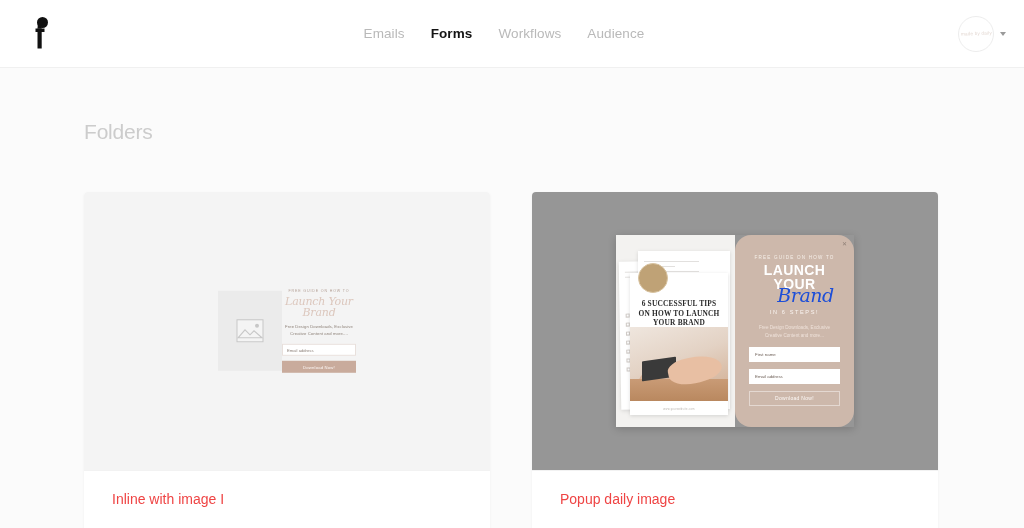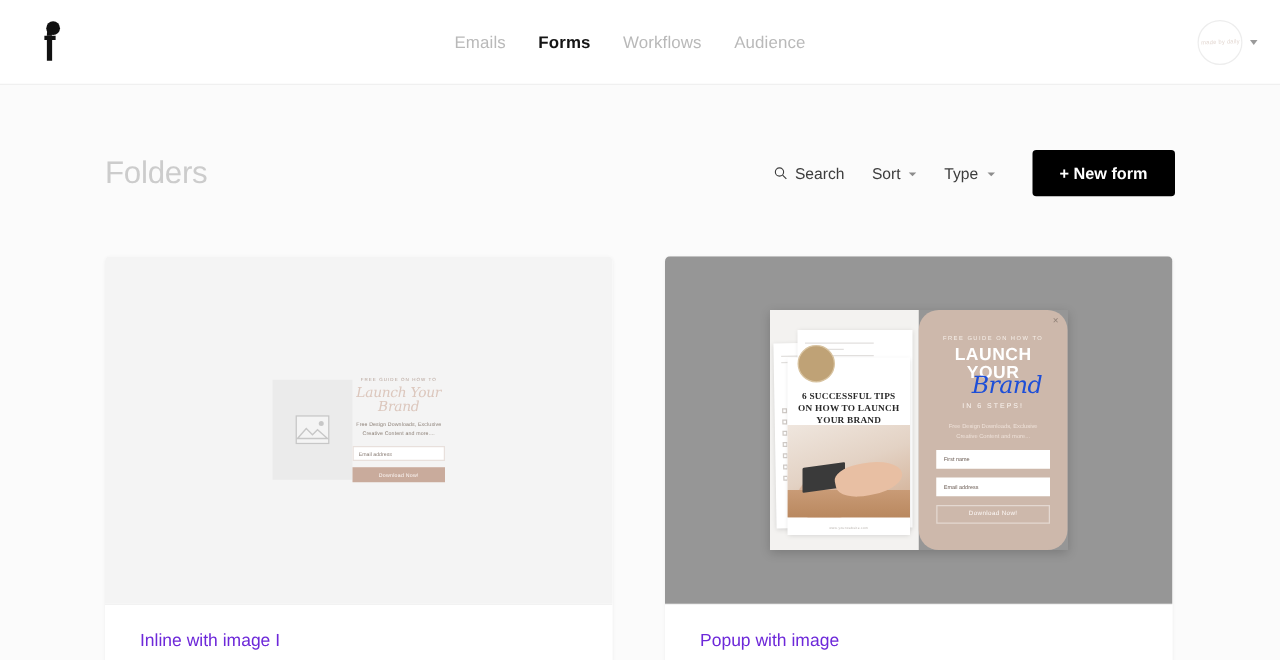--- a/index.html
+++ b/index.html
@@ -62,21 +62,21 @@
   .header-row {
     display: flex; align-items: center; justify-content: space-between;
     padding-top: 52px;
   }
   .titles { display: flex; align-items: baseline; gap: 26px; }
   .title-main {
     font-size: 21px; font-weight: 700; color: #141414; letter-spacing: -.2px;
     cursor: pointer;
   }
   .title-alt {
-    font-size: 25px; font-weight: 400; color: #cccccc; letter-spacing: -.2px;
+    font-size: 21px; font-weight: 400; color: #cccccc; letter-spacing: -.2px;
     cursor: pointer;
   }
 
   .tools { display: flex; align-items: center; gap: 22px; }
   .tool {
     display: flex; align-items: center; gap: 6px;
     font-size: 12.5px; color: #3d3d3d; cursor: pointer;
   }
   .tool .caret {
     width: 0; height: 0;
@@ -105,21 +105,21 @@
     background: #fff;
     box-shadow: 0 1px 3px rgba(0,0,0,.05);
   }
   .thumb {
     height: 278px; position: relative; overflow: hidden;
   }
   .card-foot {
     background: #fff; padding: 20px 28px 24px;
     border-top: 1px solid #f2f2f2;
   }
-  .card-title { font-size: 14px; color: #6d28d9; }
+  .card-title { font-size: 14px; color: #ef4444; }
 
   
   .thumb-inline { background: #f4f4f4; }
   .inline-wrap {
     position: absolute; left: 50%; top: 50%;
     transform: translate(-50%, -50%);
     display: flex; align-items: center;
   }
   .img-ph {
     width: 64px; height: 80px; background: #ebebeb;
@@ -283,41 +283,20 @@
   </div>
 </div>
 
 <div class="page">
 
   <div class="header-row">
     <div class="titles">
       <div class="title-alt">Folders</div>
     </div>
 
-    <div class="tools">
-      <div class="tool">
-        <svg class="magnifier" viewBox="0 0 12 12" aria-hidden="true">
-          <circle cx="5" cy="5" r="3.6" fill="none" stroke="#3d3d3d" stroke-width="1"></circle>
-          <line x1="7.7" y1="7.7" x2="11" y2="11" stroke="#3d3d3d" stroke-width="1"></line>
-        </svg>
-        <span>Search</span>
-      </div>
-
-      <div class="tool">
-        <span>Sort</span>
-        <span class="caret"></span>
-      </div>
-
-      <div class="tool">
-        <span>Type</span>
-        <span class="caret"></span>
-      </div>
-
-      <button class="new-btn">+ New form</button>
-    </div>
   </div>
 
   <div class="grid">
 
     <div class="card">
       <div class="thumb thumb-inline">
         <div class="inline-wrap">
 
           <div class="img-ph">
             <svg width="28" height="24" viewBox="0 0 28 24" aria-hidden="true">
@@ -410,18 +389,18 @@
             <div class="pop-script">Brand</div>
             <div class="pop-sub">IN 6 STEPS!</div>
             <div class="pop-body">Free Design Downloads, Exclusive Creative Content and more...</div>
             <div class="pop-field">First name</div>
             <div class="pop-field">Email address</div>
             <div class="pop-btn">Download Now!</div>
           </div>
         </div>
       </div>
       <div class="card-foot">
-        <div class="card-title">Popup with image</div>
+        <div class="card-title">Popup daily image</div>
       </div>
     </div>
 
   </div>
 </div>
 
 </body></html>

